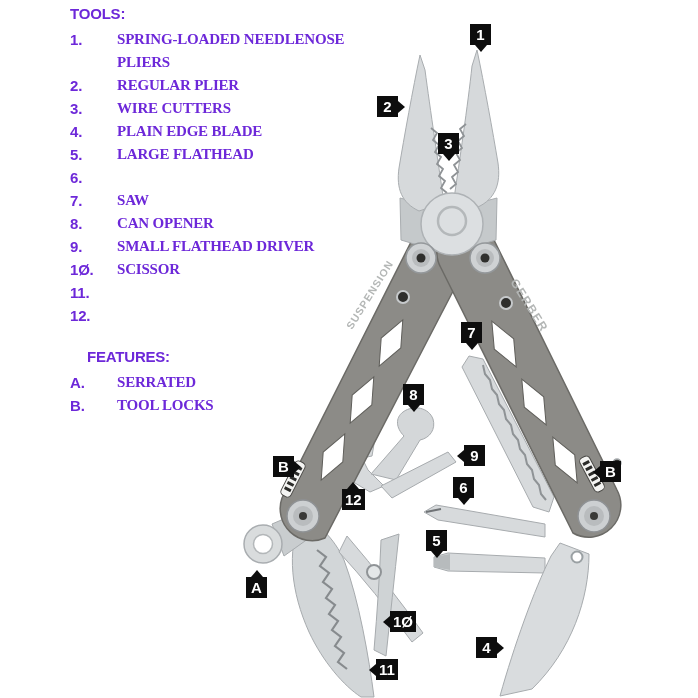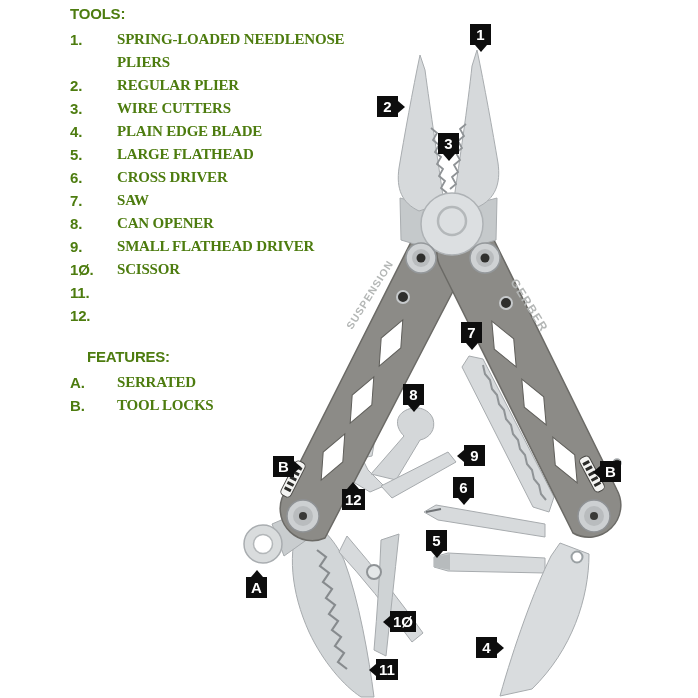--- a/index.html
+++ b/index.html
@@ -1,19 +1,19 @@
 <!DOCTYPE html>
 <html><head>
 <meta charset="utf-8">
 <style>
   html,body{margin:0;padding:0;background:#fff;}
   .stage{position:relative;width:698px;height:698px;background:#ffffff;overflow:hidden;
          font-family:"Liberation Sans",sans-serif;}
   
-  .legend{position:absolute;left:70px;top:2px;width:315px;z-index:6;color:#4d7c0f;
+  .legend{position:absolute;left:70px;top:2px;width:315px;z-index:6;color:#6d28d9;
           font-weight:bold;font-size:15px;line-height:23px;letter-spacing:-0.2px;}
   .legend-heading{margin:0 0 3px 0;}
   .features-heading{margin:18px 0 3px 17px;}
   .lrow{display:flex;}
   .lrow .num{width:47px;flex:none;}
   .lrow .lbl{max-width:238px;font-family:Liberation Serif, serif;}
   
   .tool-art{position:absolute;left:0;top:0;z-index:1;}
   
   .marker{position:absolute;z-index:5;background:#0d0d0d;color:#fff;height:21px;min-width:21px;
@@ -51,21 +51,20 @@
     <div class="lrow">
         <span class="num">4.</span>
         <span class="lbl">PLAIN EDGE BLADE</span>
       </div>
     <div class="lrow">
         <span class="num">5.</span>
         <span class="lbl">LARGE FLATHEAD</span>
       </div>
     <div class="lrow">
         <span class="num">6.</span>
-        <span class="lbl">CROSS DRIVER</span>
       </div>
     <div class="lrow">
         <span class="num">7.</span>
         <span class="lbl">SAW</span>
       </div>
     <div class="lrow">
         <span class="num">8.</span>
         <span class="lbl">CAN OPENER</span>
       </div>
     <div class="lrow">

